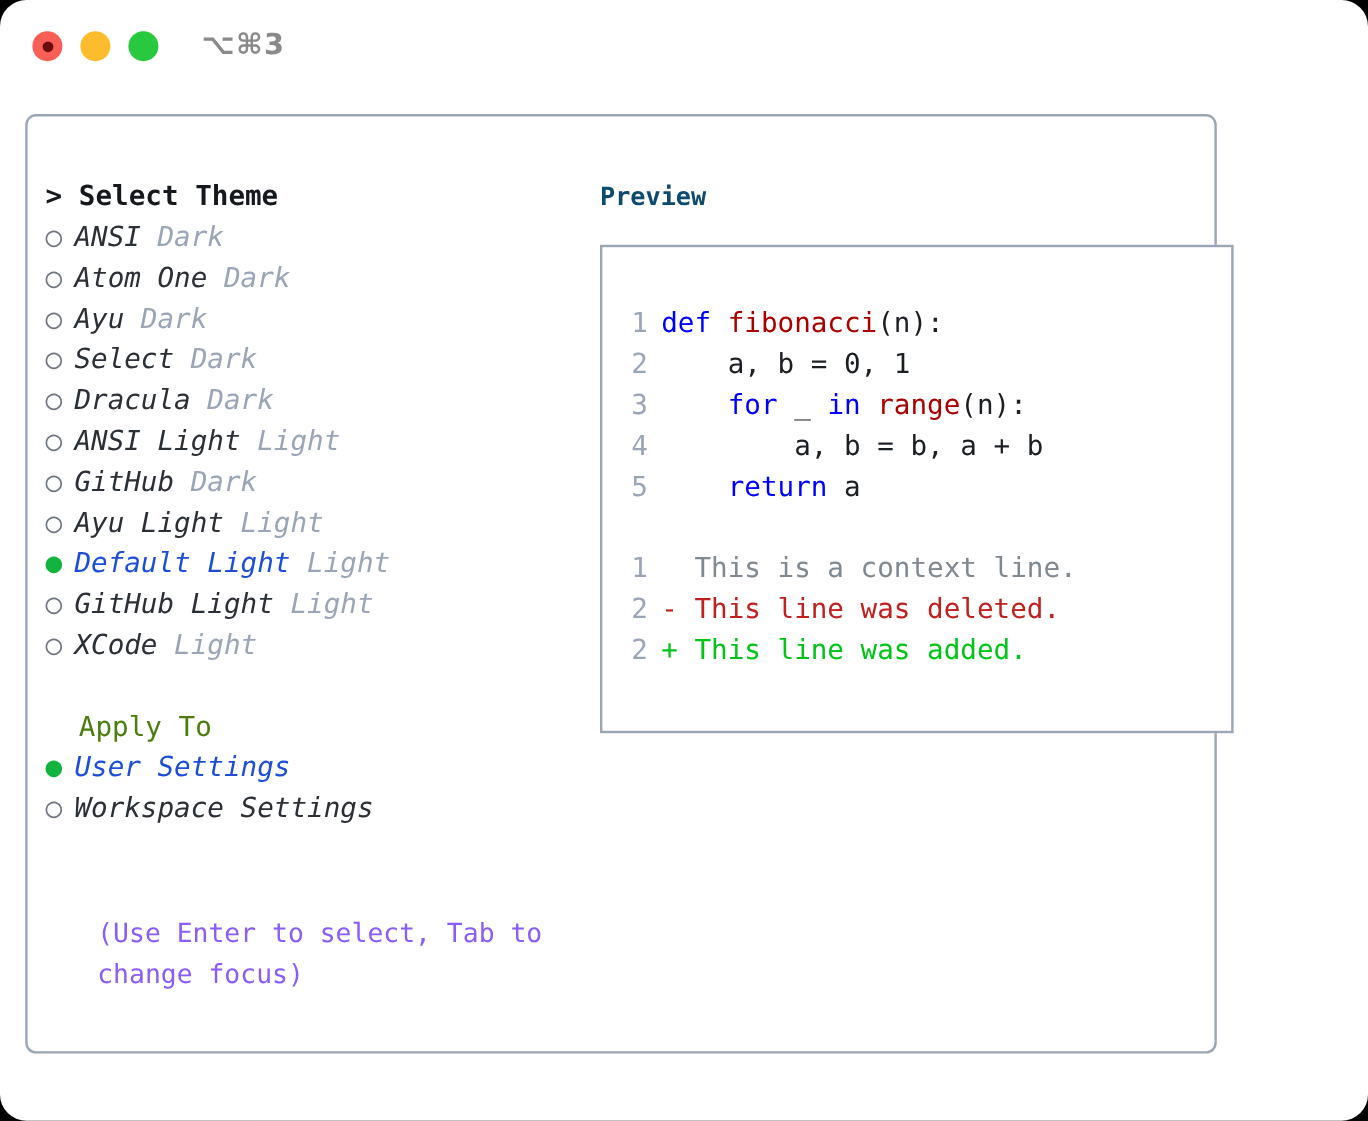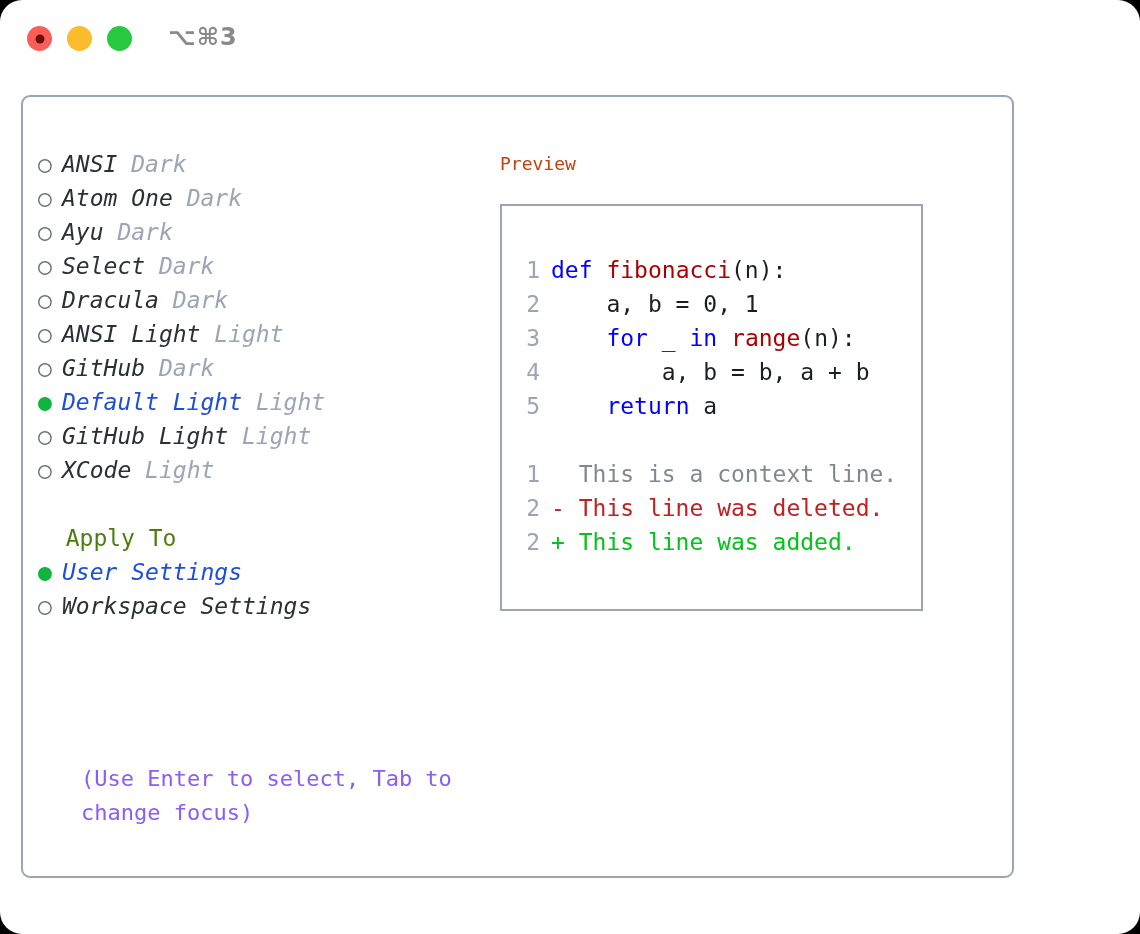--- a/index.html
+++ b/index.html
@@ -153,32 +153,32 @@
   }
 
   
   .right-col {
     position: absolute;
     left: 477px;
     top: 50px;
     width: 500px;
   }
   .preview-title {
-    font-size: 18px;
-    font-weight: 400;
-    color: #c2410c;
+    font-size: 21px;
+    font-weight: 700;
+    color: #0c4a6e;
     line-height: 34px;
     white-space: pre;
   }
 
   .preview-box {
     position: absolute;
     left: 477px;
     top: 107px;
-    width: 423px;
+    width: 528px;
     height: 407px;
     border: 2px solid #9aa5b5;
     box-sizing: border-box;
     background: #ffffff;
   }
 
   .code-area {
     position: absolute;
     left: 8px;
     top: 47px;
@@ -220,28 +220,30 @@
       <span class="dot dot-yellow"></span>
       <span class="dot dot-green"></span>
     </div>
     <div class="shortcut">⌥⌘3</div>
   </div>
 
   <div class="panel">
     <div class="panel-inner">
 
       <div class="left-col">
+        <div class="section-header">&gt; Select Theme</div>
         <div id="theme-list">
             <div class="opt-row"><span class="marker unsel">○</span><span class="opt-label">ANSI </span><span class="badge">Dark</span></div>
             <div class="opt-row"><span class="marker unsel">○</span><span class="opt-label">Atom One </span><span class="badge">Dark</span></div>
             <div class="opt-row"><span class="marker unsel">○</span><span class="opt-label">Ayu </span><span class="badge">Dark</span></div>
             <div class="opt-row"><span class="marker unsel">○</span><span class="opt-label">Select </span><span class="badge">Dark</span></div>
             <div class="opt-row"><span class="marker unsel">○</span><span class="opt-label">Dracula </span><span class="badge">Dark</span></div>
             <div class="opt-row"><span class="marker unsel">○</span><span class="opt-label">ANSI Light </span><span class="badge">Light</span></div>
             <div class="opt-row"><span class="marker unsel">○</span><span class="opt-label">GitHub </span><span class="badge">Dark</span></div>
+            <div class="opt-row"><span class="marker unsel">○</span><span class="opt-label">Ayu Light </span><span class="badge">Light</span></div>
             <div class="opt-row selected"><span class="marker sel">●</span><span class="opt-label">Default Light </span><span class="badge">Light</span></div>
             <div class="opt-row"><span class="marker unsel">○</span><span class="opt-label">GitHub Light </span><span class="badge">Light</span></div>
             <div class="opt-row"><span class="marker unsel">○</span><span class="opt-label">XCode </span><span class="badge">Light</span></div>
           </div>
 
         <div style="height:34px"></div>
 
         <div class="apply-header">  Apply To</div>
         <div id="apply-list">
             <div class="opt-row selected"><span class="marker sel">●</span><span class="opt-label">User Settings</span></div>

